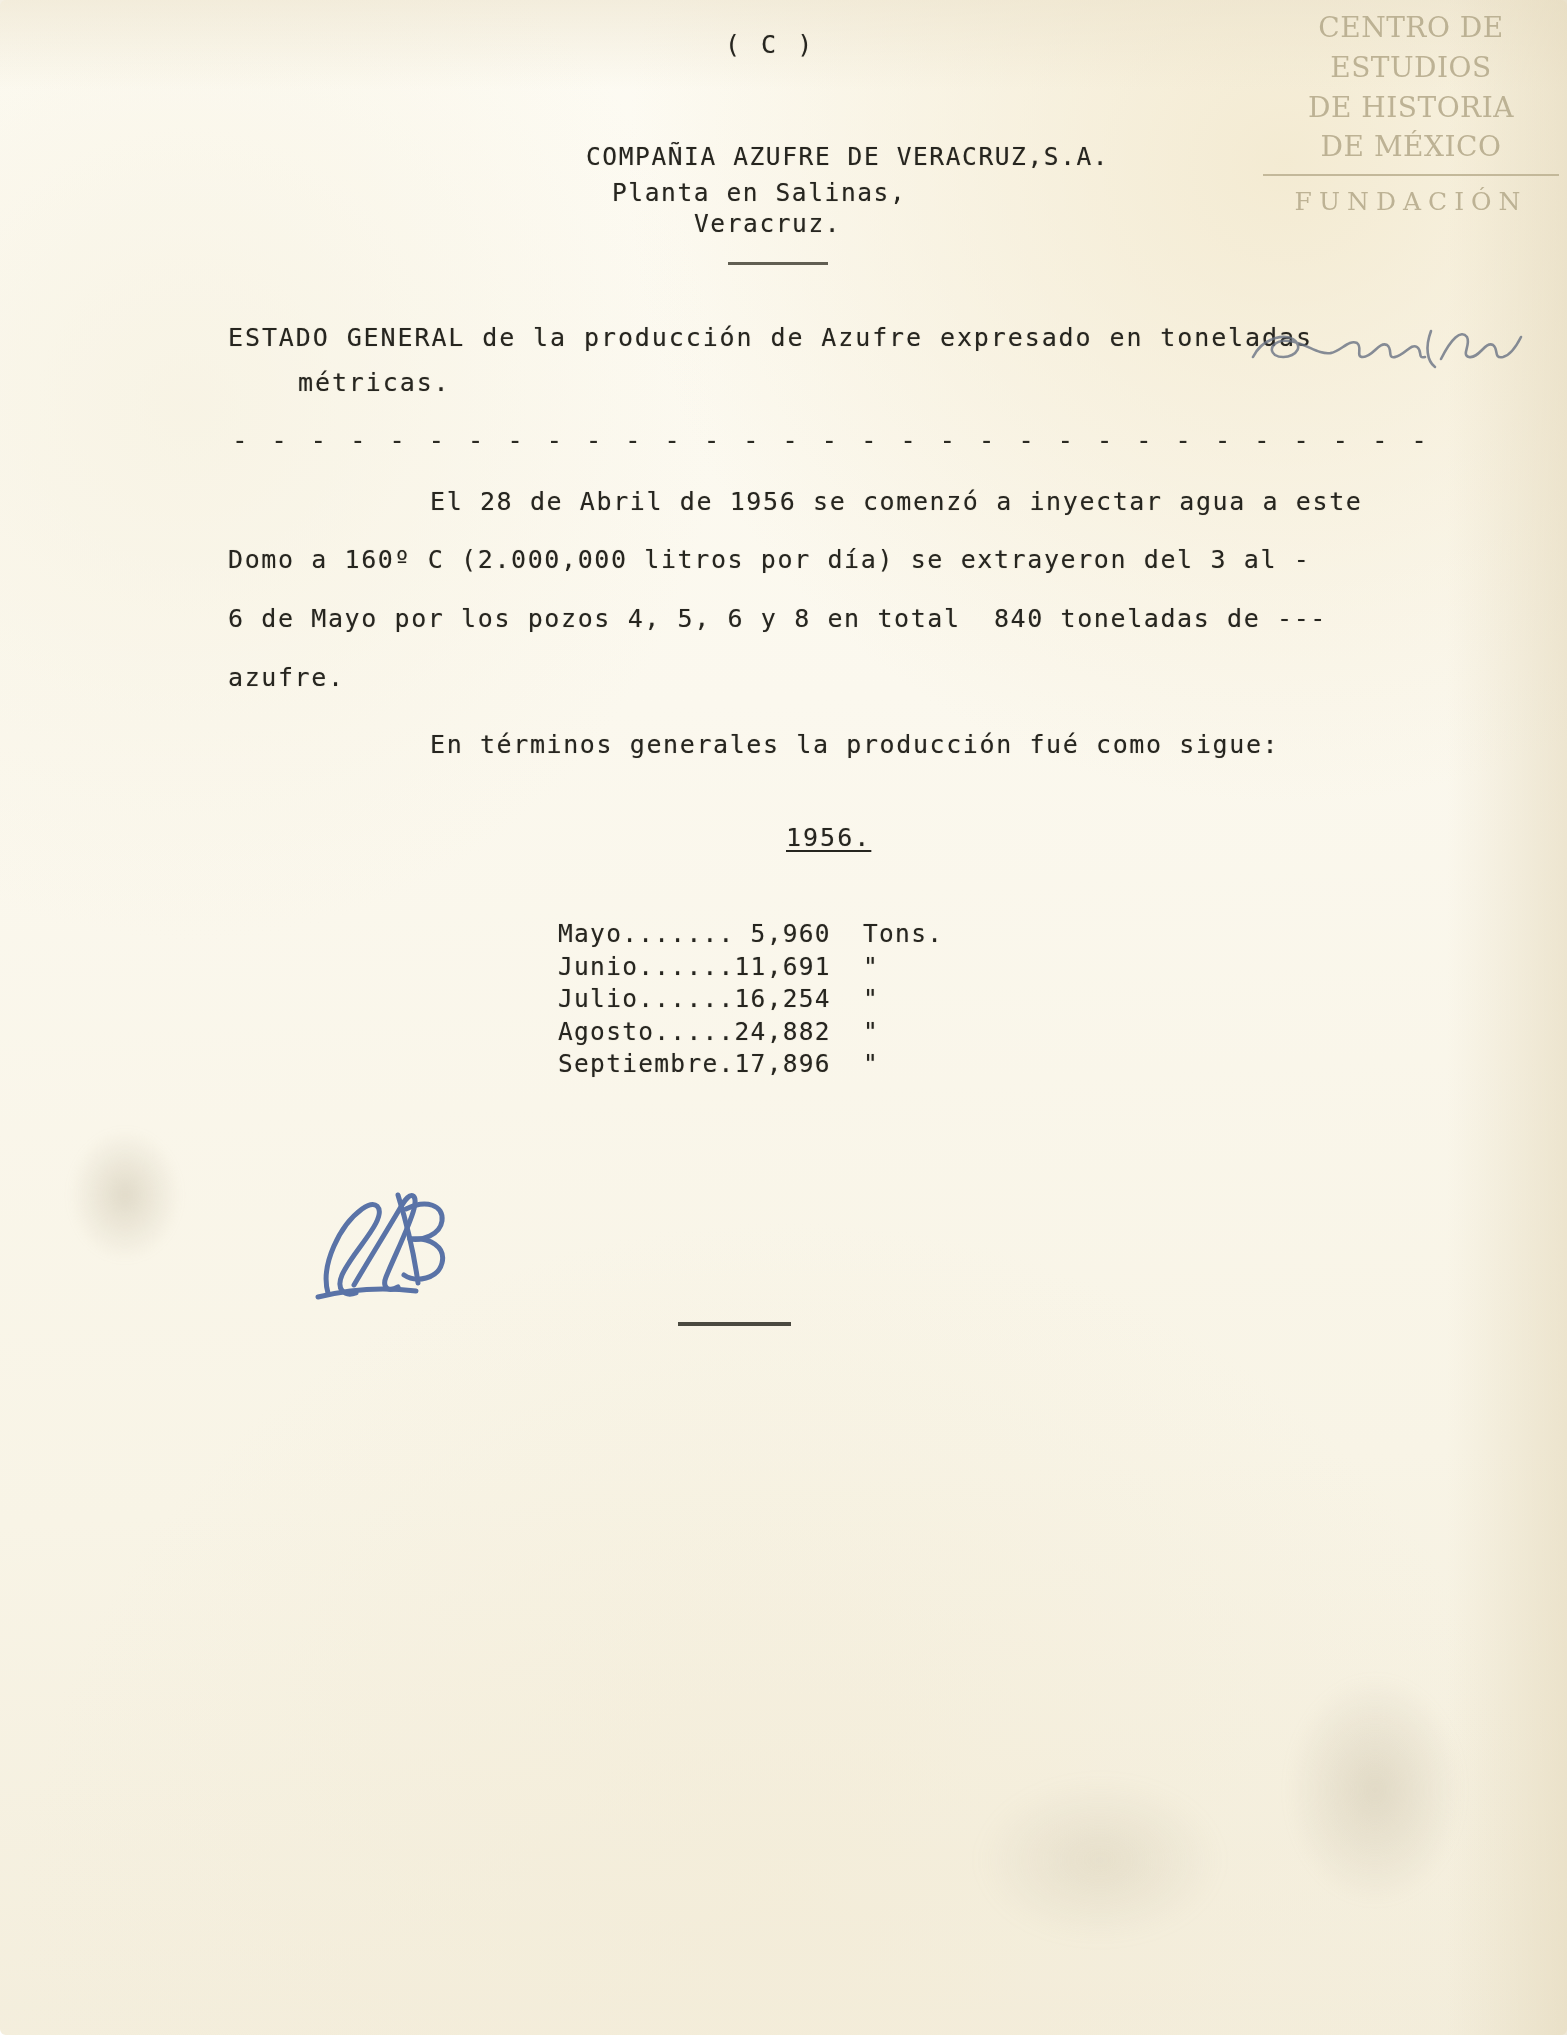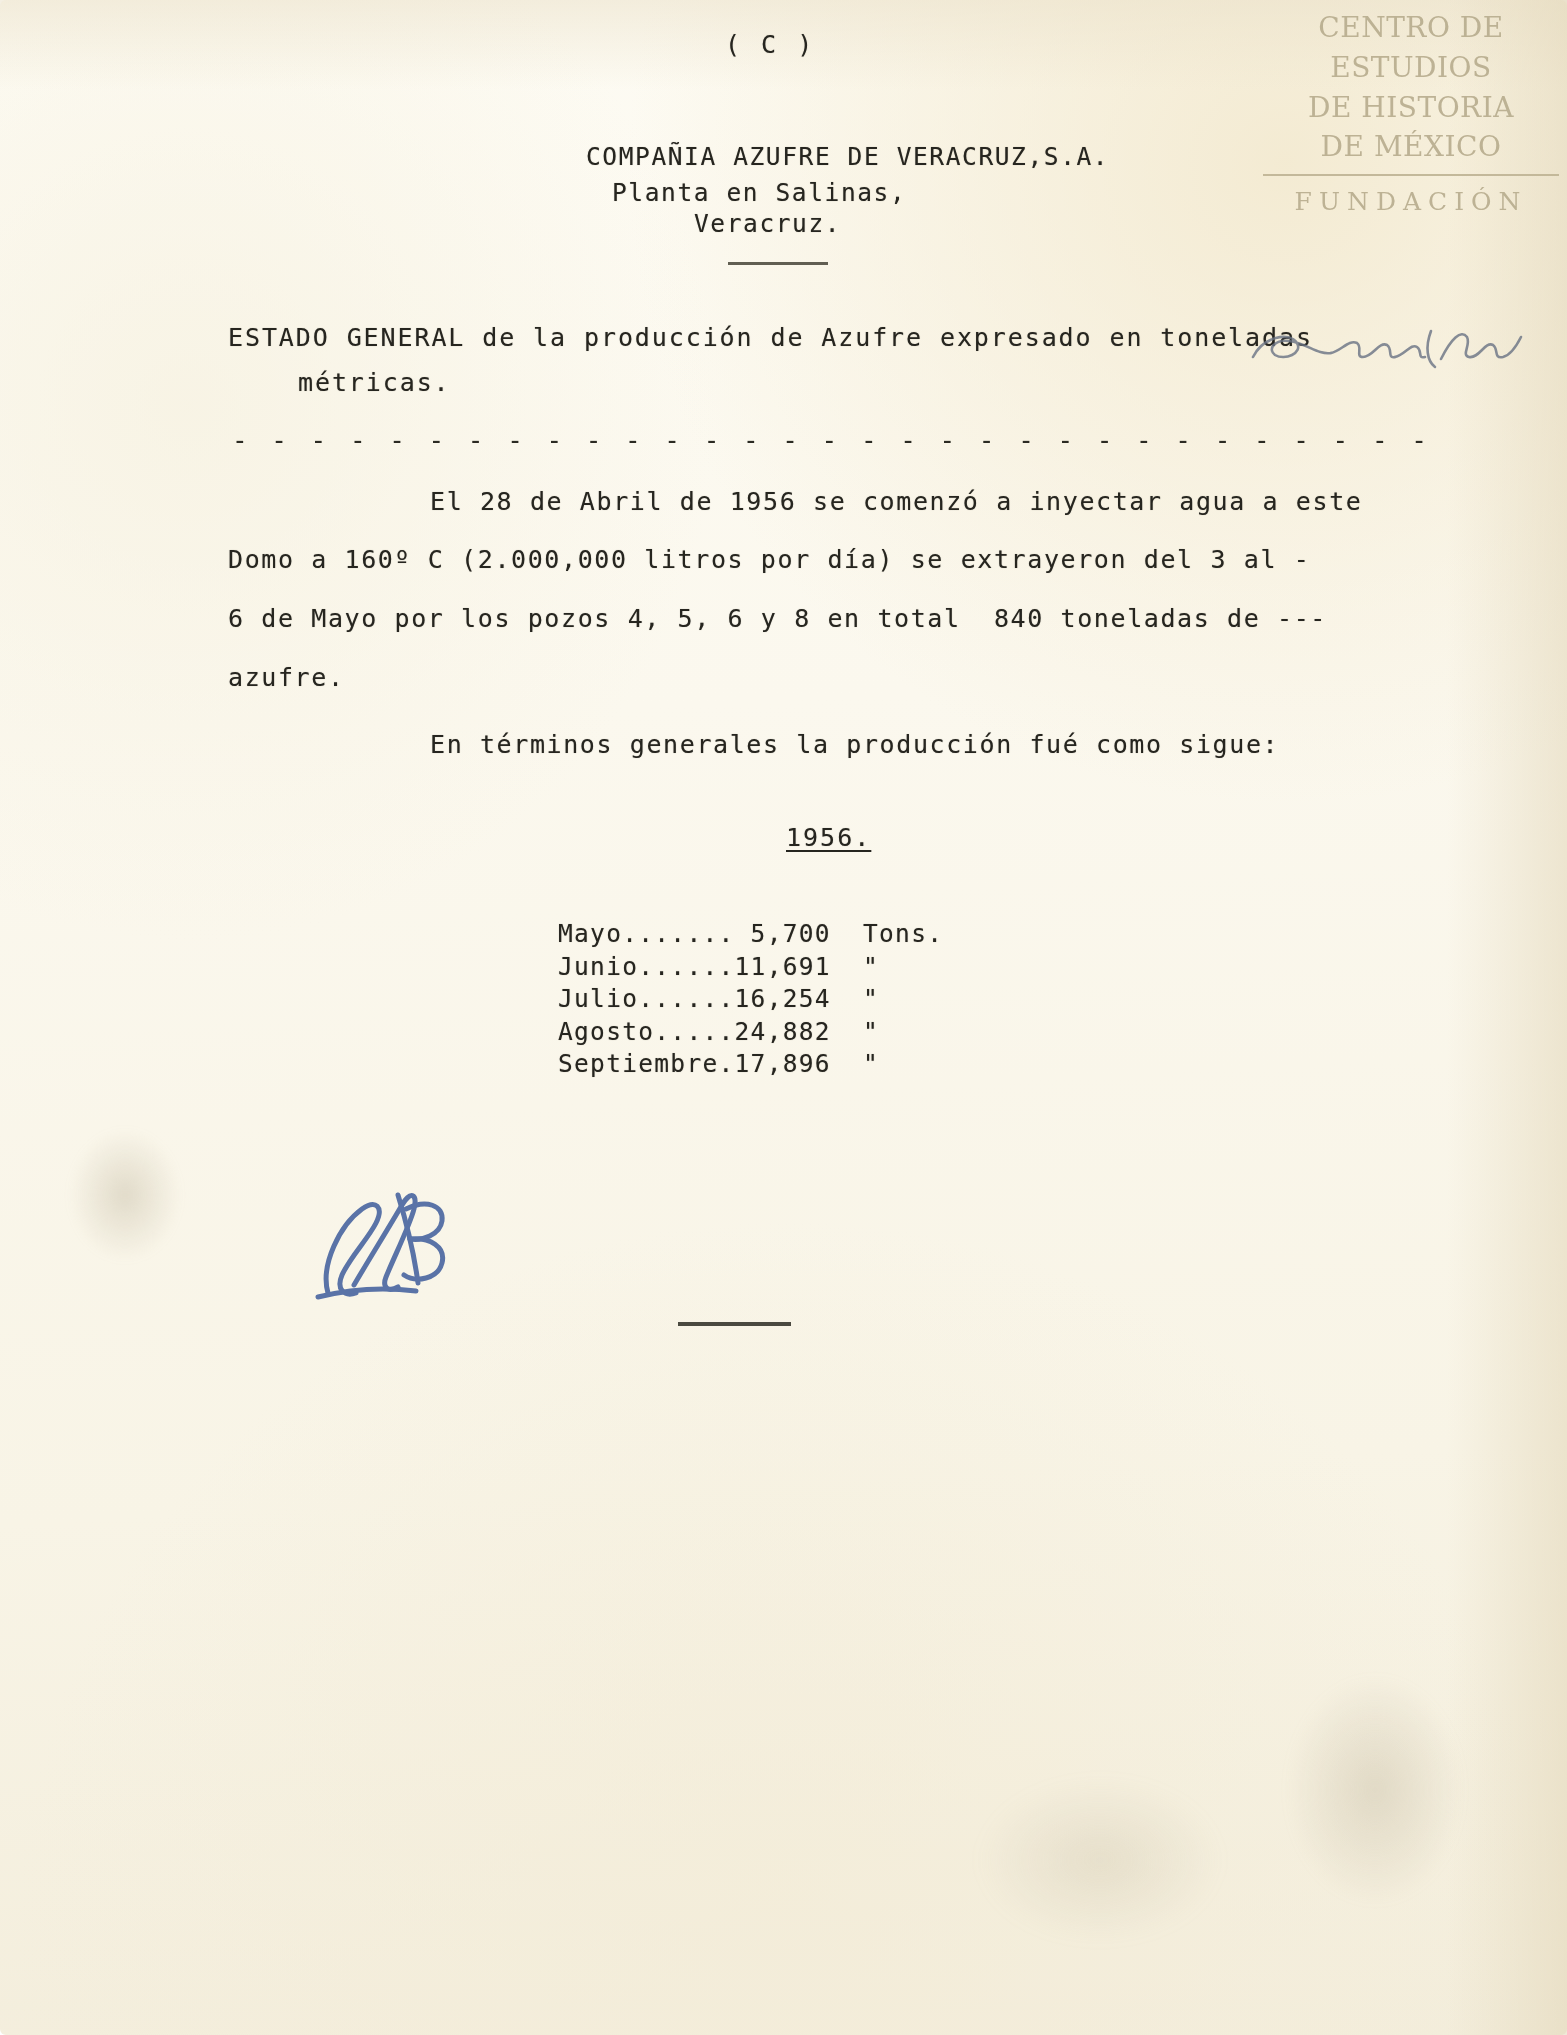--- a/index.html
+++ b/index.html
@@ -190,21 +190,21 @@
 
   <div class="typed" id="body-1">El 28 de Abril de 1956 se comenzó a inyectar agua a este</div>
   <div class="typed" id="body-2">Domo a 160º C (2.000,000 litros por día) se extrayeron del 3 al -</div>
   <div class="typed" id="body-3">6 de Mayo por los pozos 4, 5, 6 y 8 en total  840 toneladas de ---</div>
   <div class="typed" id="body-4">azufre.</div>
 
   <div class="typed" id="body-5">En términos generales la producción fué como sigue:</div>
 
   <div class="typed" id="year">1956.</div>
 
-  <div id="table"><div><span>Mayo.......</span><span> 5,700</span><span>  Tons.</span></div><div><span>Junio......</span><span>11,691</span><span>  "</span></div><div><span>Julio......</span><span>16,254</span><span>  "</span></div><div><span>Agosto.....</span><span>24,882</span><span>  "</span></div><div><span>Septiembre.</span><span>17,896</span><span>  "</span></div></div>
+  <div id="table"><div><span>Mayo.......</span><span> 5,960</span><span>  Tons.</span></div><div><span>Junio......</span><span>11,691</span><span>  "</span></div><div><span>Julio......</span><span>16,254</span><span>  "</span></div><div><span>Agosto.....</span><span>24,882</span><span>  "</span></div><div><span>Septiembre.</span><span>17,896</span><span>  "</span></div></div>
 
   <div id="rule-bottom"></div>
 
   <svg id="signature-blue" viewBox="0 0 190 150" fill="none">
     <g stroke="#3f5d9c" stroke-width="5" stroke-linecap="round" stroke-linejoin="round" opacity="0.85">
       <path d="M18 128 C10 100, 30 60, 52 44 C66 34, 74 42, 66 58 C58 74, 40 92, 32 110 C26 124, 34 132, 46 128"></path>
       <path d="M44 120 C58 96, 78 64, 92 40 C100 26, 108 28, 104 44 C100 60, 84 92, 76 112 C72 122, 78 128, 88 122"></path>
       <path d="M88 30 C96 56, 104 88, 108 118"></path>
       <path d="M96 44 C116 34, 134 40, 132 56 C130 70, 112 76, 100 74"></path>
       <path d="M100 74 C120 72, 136 82, 132 98 C128 114, 106 118, 94 110"></path>

